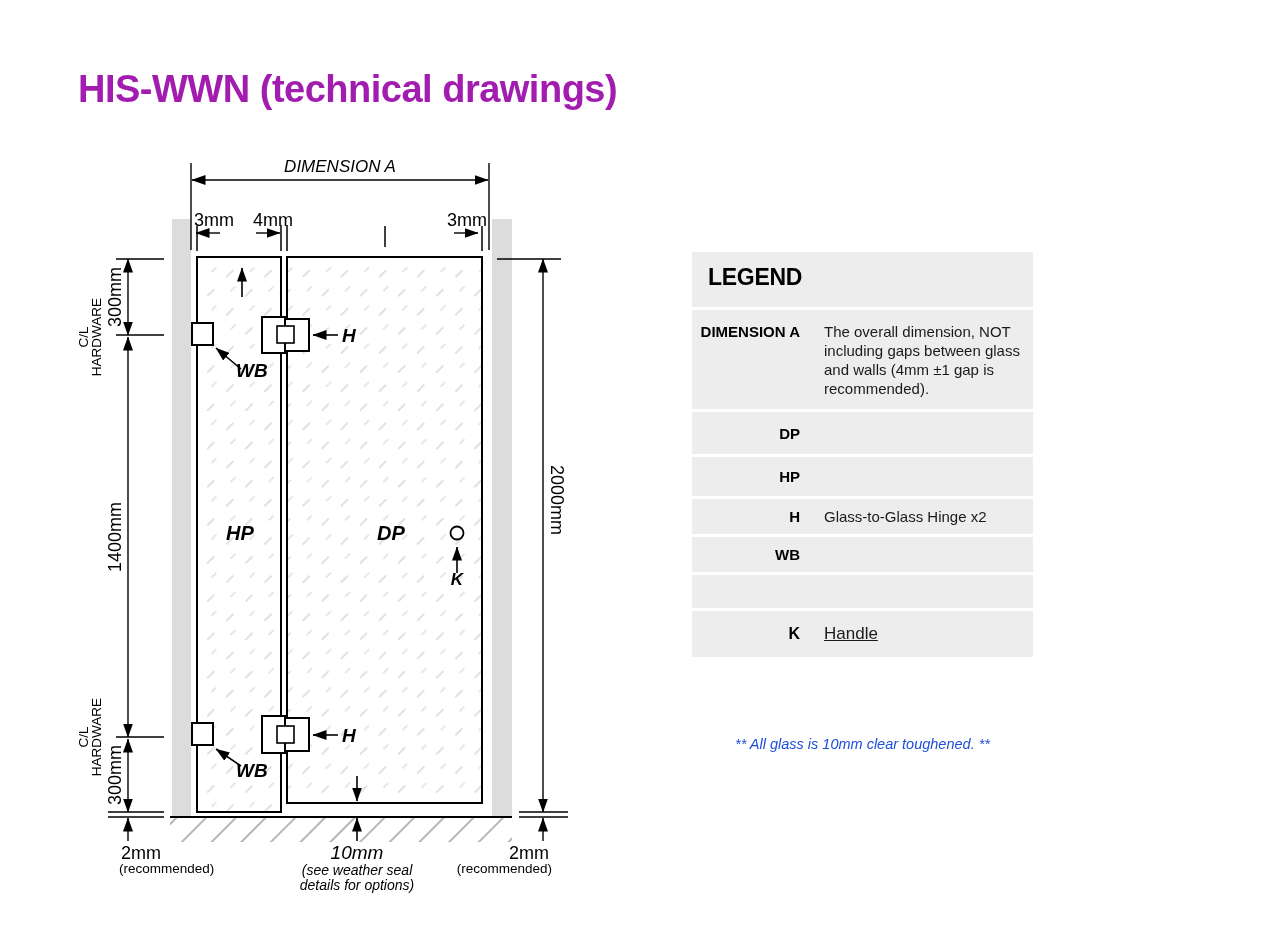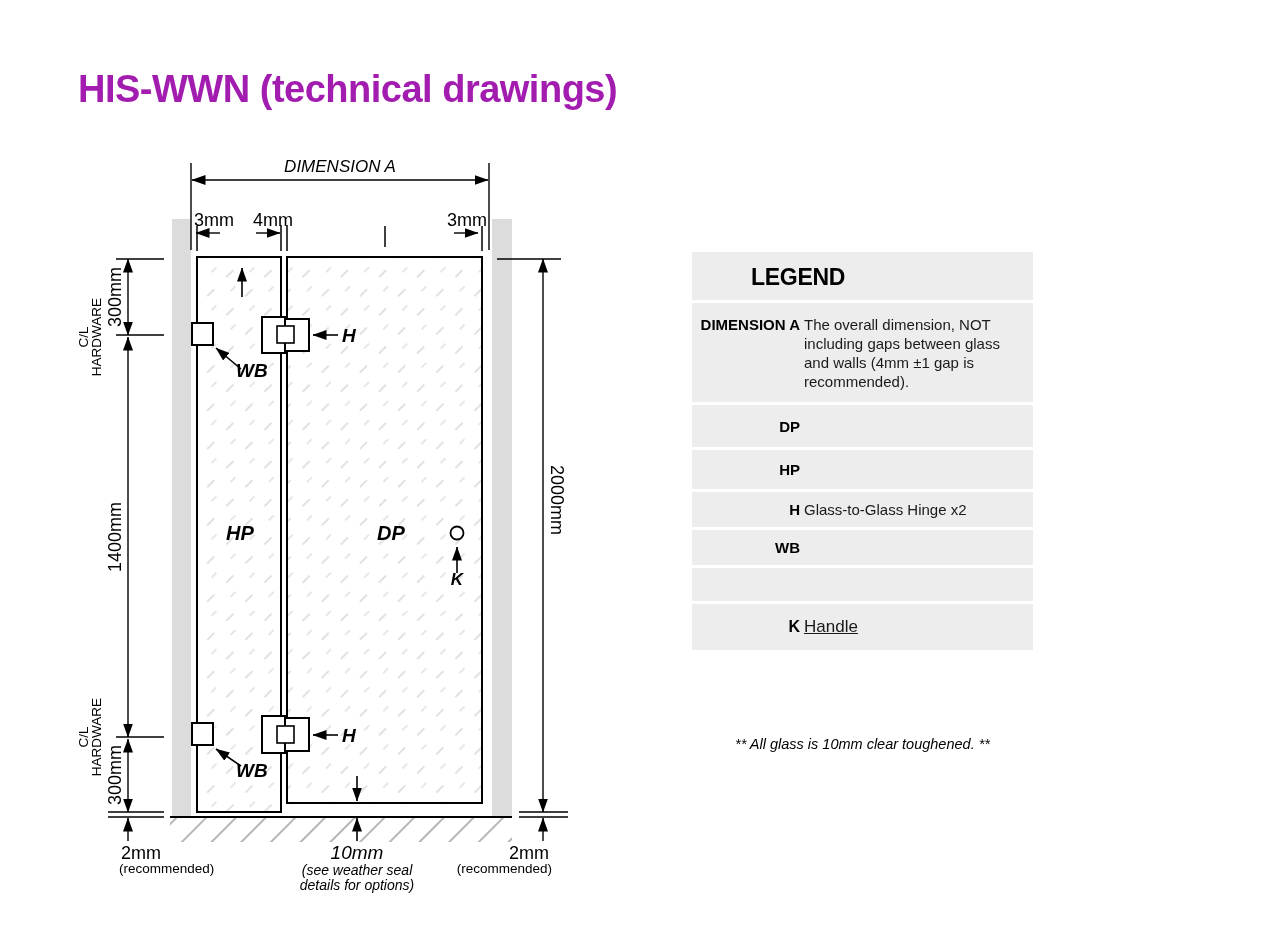--- a/index.html
+++ b/index.html
@@ -18,45 +18,44 @@
   .t-dim{font-size:18px;}
   .t-dim-sm{font-size:13.5px;}
   .t-ital{font-style:italic;}
   .t-bi{font-style:italic;font-weight:bold;}
   .legend{
     position:absolute;left:692px;top:252px;width:341px;
     background:#ededed;
   }
   .lg-head{
     font-size:23px;font-weight:bold;letter-spacing:-0.3px;
-    padding:12px 0 9px 16px;
-    margin-left:43px;
+    padding:12px 0 16px 16px;
   }
   .lg-row{display:flex;border-top:3px solid #ffffff;align-items:flex-start;}
   .lg-row .term{
     width:108px;text-align:right;font-weight:bold;font-size:15px;
     flex:none;line-height:19px;
   }
   .lg-row .desc{
-    margin-left:4px;font-size:15px;line-height:19px;color:#1a1a1a;
+    margin-left:24px;font-size:15px;line-height:19px;color:#1a1a1a;
     white-space:pre-line;
   }
   .row-dimension{padding:12px 0 11px 0;}
   .row-dp{padding:12px 0 11px 0;}
   .row-hp{padding:10px 0 10px 0;}
   .row-h{padding:8px 0;}
   .row-wb{padding:8px 0;}
   .row-wb .desc{white-space:nowrap;}
   .row-spacer{height:33px;}
   .row-k{padding:13px 0 14px 0;}
   .row-k .term{font-size:16px;}
   .row-k .desc{font-size:17px;text-decoration:underline;}
   .footnote{
     position:absolute;left:692px;top:736px;width:341px;
-    text-align:center;font-style:italic;font-size:14.5px;color:#000000;
+    text-align:center;font-style:italic;font-size:14.5px;color:#1d4ed8;
   }
 </style>
 </head>
 <body>
 
 <div class="page">
 
   <h1 class="title">HIS-WWN (technical drawings)</h1>
 
   <svg class="drawing" width="660" height="944" viewBox="0 0 660 944">

